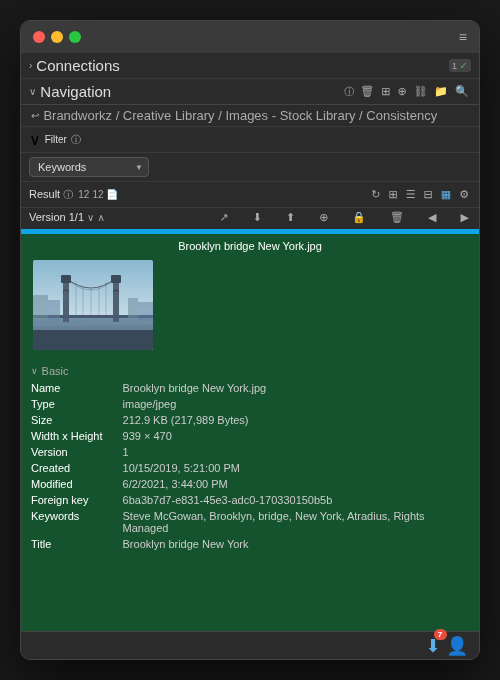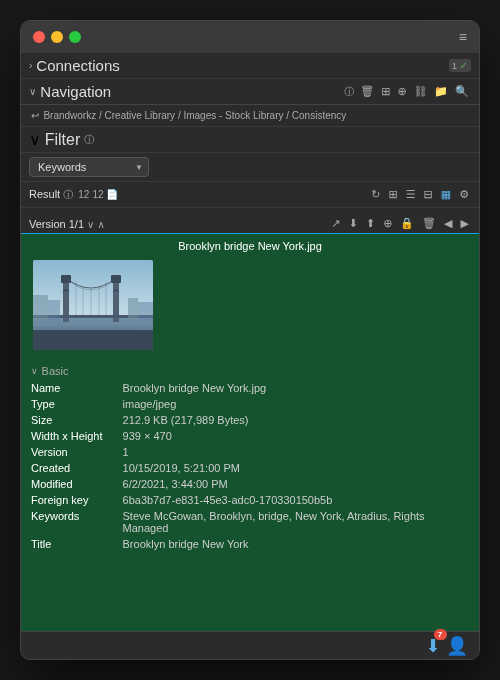--- a/index.html
+++ b/index.html
@@ -105,40 +105,40 @@
       background: #2b2b2b;
       padding: 3px 10px;
       flex-shrink: 0;
       border-bottom: 1px solid #3a3a3a;
       height: 22px;
       display: flex;
       align-items: center;
     }
     .breadcrumb-row span {
       color: #aaa;
-      font-size: 10px;
+      font-size: 13px;
     }
     .breadcrumb-row .folder-icon {
       color: #aaa;
       font-size: 10px;
       margin-right: 4px;
     }
     .filter-row {
       background: #2b2b2b;
       display: flex;
       align-items: center;
       padding: 3px 8px;
       gap: 4px;
       border-bottom: 1px solid #3a3a3a;
       flex-shrink: 0;
       height: 26px;
     }
     .filter-row .label {
       color: #ddd;
-      font-size: 16px;
+      font-size: 10px;
     }
     .keywords-row {
       background: #2b2b2b;
       padding: 4px 8px;
       flex-shrink: 0;
       border-bottom: 1px solid #3a3a3a;
     }
     .keywords-select {
       background: #3a3a3a;
       border: 1px solid #555;
@@ -183,24 +183,24 @@
     }
     .result-row .icon-btn {
       color: #aaa;
       font-size: 11px;
       cursor: pointer;
       padding: 0 2px;
     }
     .version-row {
       background: #2b2b2b;
       display: flex;
-      align-items: flex-end;
+      align-items: flex-start;
       padding: 3px 8px;
-      gap: 4px;
-      border-bottom: 1px solid #0ea5e9;
+      gap: 20px;
+      border-bottom: 5px solid #0ea5e9;
       flex-shrink: 0;
       height: 26px;
     }
     .version-row .version-label {
       color: #ddd;
       font-size: 11px;
       display: flex;
       align-items: center;
       gap: 3px;
     }

